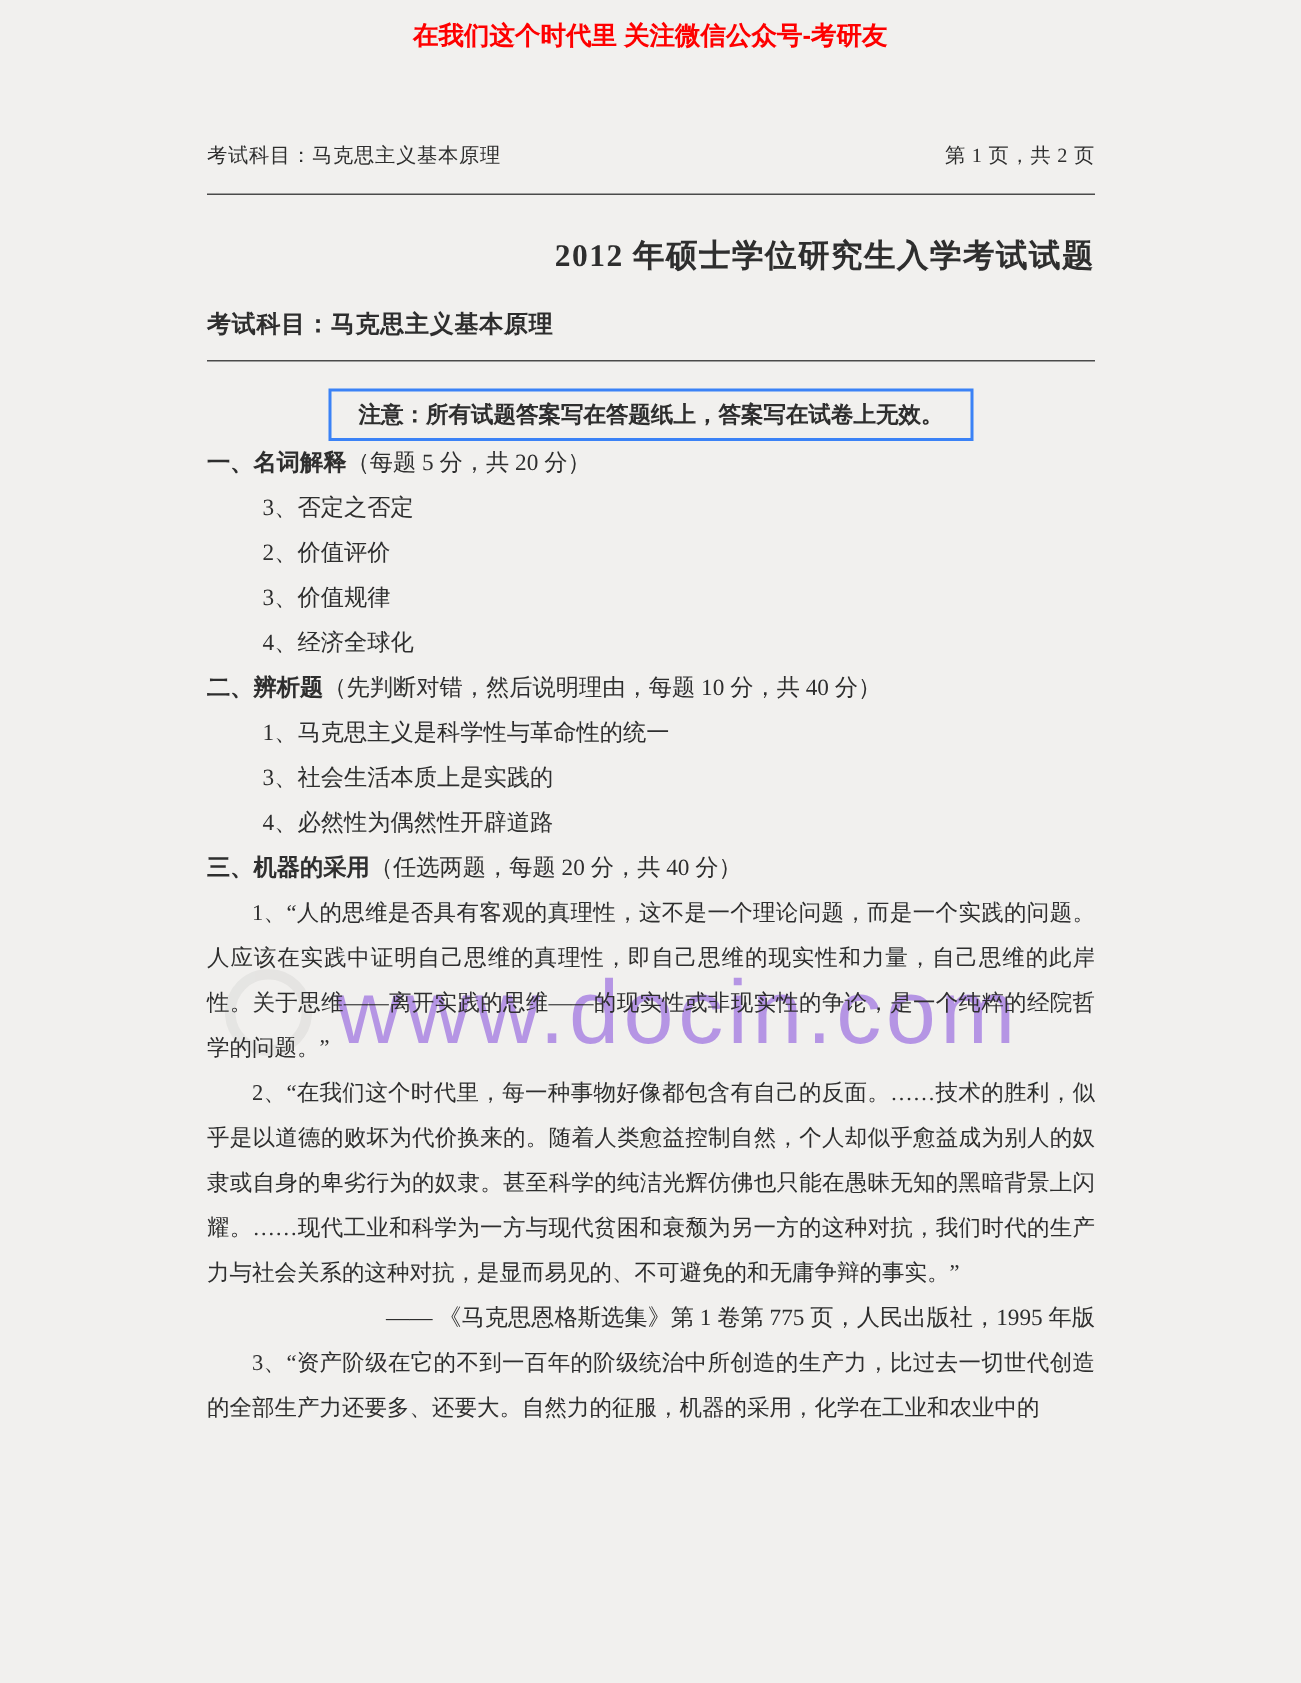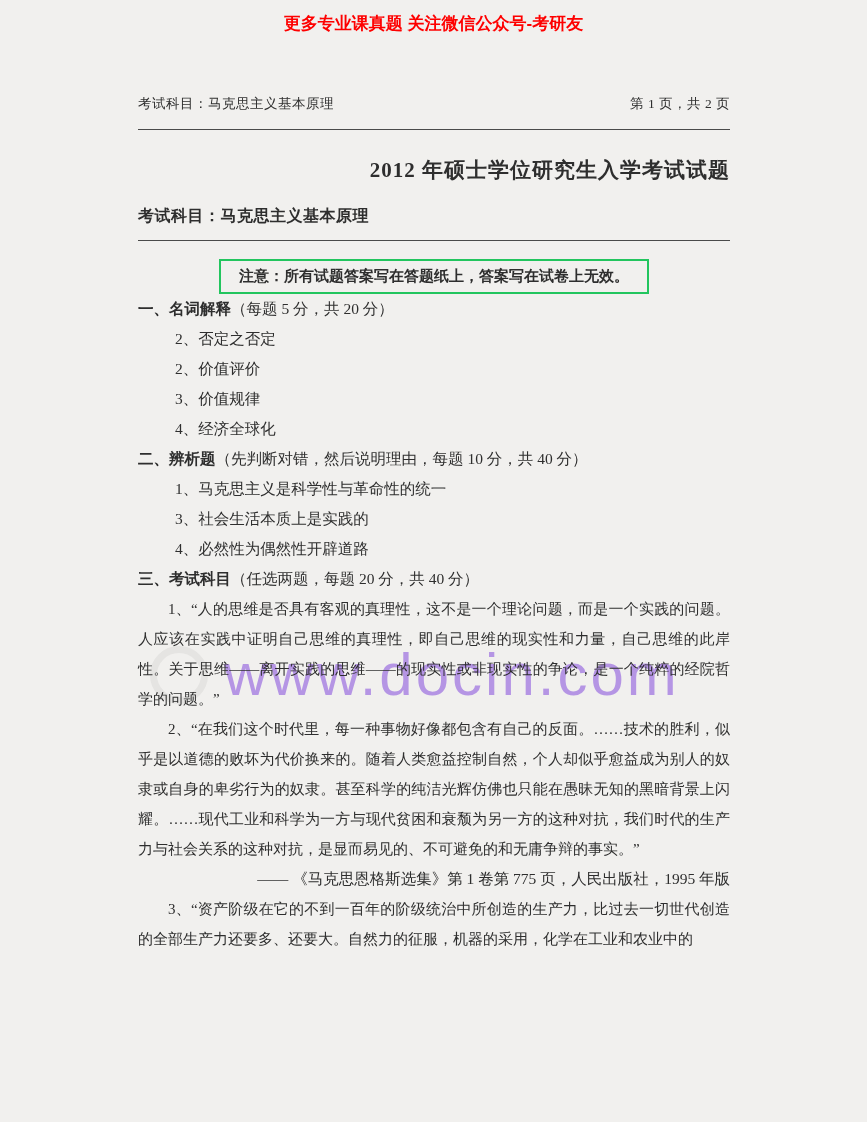--- a/index.html
+++ b/index.html
@@ -28,21 +28,21 @@
     font-size:13.5px;
     letter-spacing:0.5px;
   }
   .rule { border:none; border-top:1px solid #4a4a4a; margin:16px 0 0 0; height:0; }
   .title { margin:26px 0 0 0; text-align:right; font-size:21px; font-weight:bold; letter-spacing:1px; }
   .subject { margin-top:22px; font-size:16px; font-weight:bold; letter-spacing:0.5px; }
   .rule2 { margin-top:13px; }
   .notice-box {
     margin:18px auto 0 auto;
     width:fit-content;
-    border:2px solid #22c55e;
+    border:2px solid #3b82f6;
     padding:6px 18px;
     font-weight:bold;
     font-size:15px;
   }
   .sec { font-size:15.5px; line-height:30px; }
   .sec-b { font-weight:bold; }
   .item { margin-left:37px; font-size:15.5px; line-height:30px; }
   .quote { margin:0; font-size:15px; line-height:30px; text-align:justify; text-indent:2em; }
   .attr { margin:0; font-size:15.5px; line-height:30px; text-align:right; }
   .watermark {
@@ -65,21 +65,21 @@
 </head>
 <body>
 
 <div class="page">
 
   <div class="watermark">
     <div class="wm-circle"></div>
     <div class="wm-text">www.docin.com</div>
   </div>
 
-  <div class="banner">更多专业课真题 关注微信公众号-考研友</div>
+  <div class="banner">在我们这个时代里 关注微信公众号-考研友</div>
 
   <div class="content">
 
     <div class="header-row">
       <span>考试科目：马克思主义基本原理</span>
       <span>第 1 页，共 2 页</span>
     </div>
     <hr class="rule">
 
     <h1 class="title">2012 年硕士学位研究生入学考试试题</h1>
@@ -87,34 +87,34 @@
     <div class="subject">考试科目：马克思主义基本原理</div>
     <hr class="rule rule2">
 
     <div class="notice-box">
       <span>注意：所有试题答案写在答题纸上，答案写在试卷上无效。</span>
     </div>
 
     <div class="sec">
       <span class="sec-b">一、名词解释</span><span>（每题 5 分，共 20 分）</span>
     </div>
-    <div class="item">2、否定之否定</div>
+    <div class="item">3、否定之否定</div>
     <div class="item">2、价值评价</div>
     <div class="item">3、价值规律</div>
     <div class="item">4、经济全球化</div>
 
     <div class="sec">
       <span class="sec-b">二、辨析题</span><span>（先判断对错，然后说明理由，每题 10 分，共 40 分）</span>
     </div>
     <div class="item">1、马克思主义是科学性与革命性的统一</div>
     <div class="item">3、社会生活本质上是实践的</div>
     <div class="item">4、必然性为偶然性开辟道路</div>
 
     <div class="sec">
-      <span class="sec-b">三、考试科目</span><span>（任选两题，每题 20 分，共 40 分）</span>
+      <span class="sec-b">三、机器的采用</span><span>（任选两题，每题 20 分，共 40 分）</span>
     </div>
 
     <p class="quote">1、“人的思维是否具有客观的真理性，这不是一个理论问题，而是一个实践的问题。人应该在实践中证明自己思维的真理性，即自己思维的现实性和力量，自己思维的此岸性。关于思维——离开实践的思维——的现实性或非现实性的争论，是一个纯粹的经院哲学的问题。”</p>
 
     <p class="quote">2、“在我们这个时代里，每一种事物好像都包含有自己的反面。……技术的胜利，似乎是以道德的败坏为代价换来的。随着人类愈益控制自然，个人却似乎愈益成为别人的奴隶或自身的卑劣行为的奴隶。甚至科学的纯洁光辉仿佛也只能在愚昧无知的黑暗背景上闪耀。……现代工业和科学为一方与现代贫困和衰颓为另一方的这种对抗，我们时代的生产力与社会关系的这种对抗，是显而易见的、不可避免的和无庸争辩的事实。”</p>
     <p class="attr">—— 《马克思恩格斯选集》第 1 卷第 775 页，人民出版社，1995 年版</p>
 
     <p class="quote">3、“资产阶级在它的不到一百年的阶级统治中所创造的生产力，比过去一切世代创造的全部生产力还要多、还要大。自然力的征服，机器的采用，化学在工业和农业中的</p>
 
   </div>

